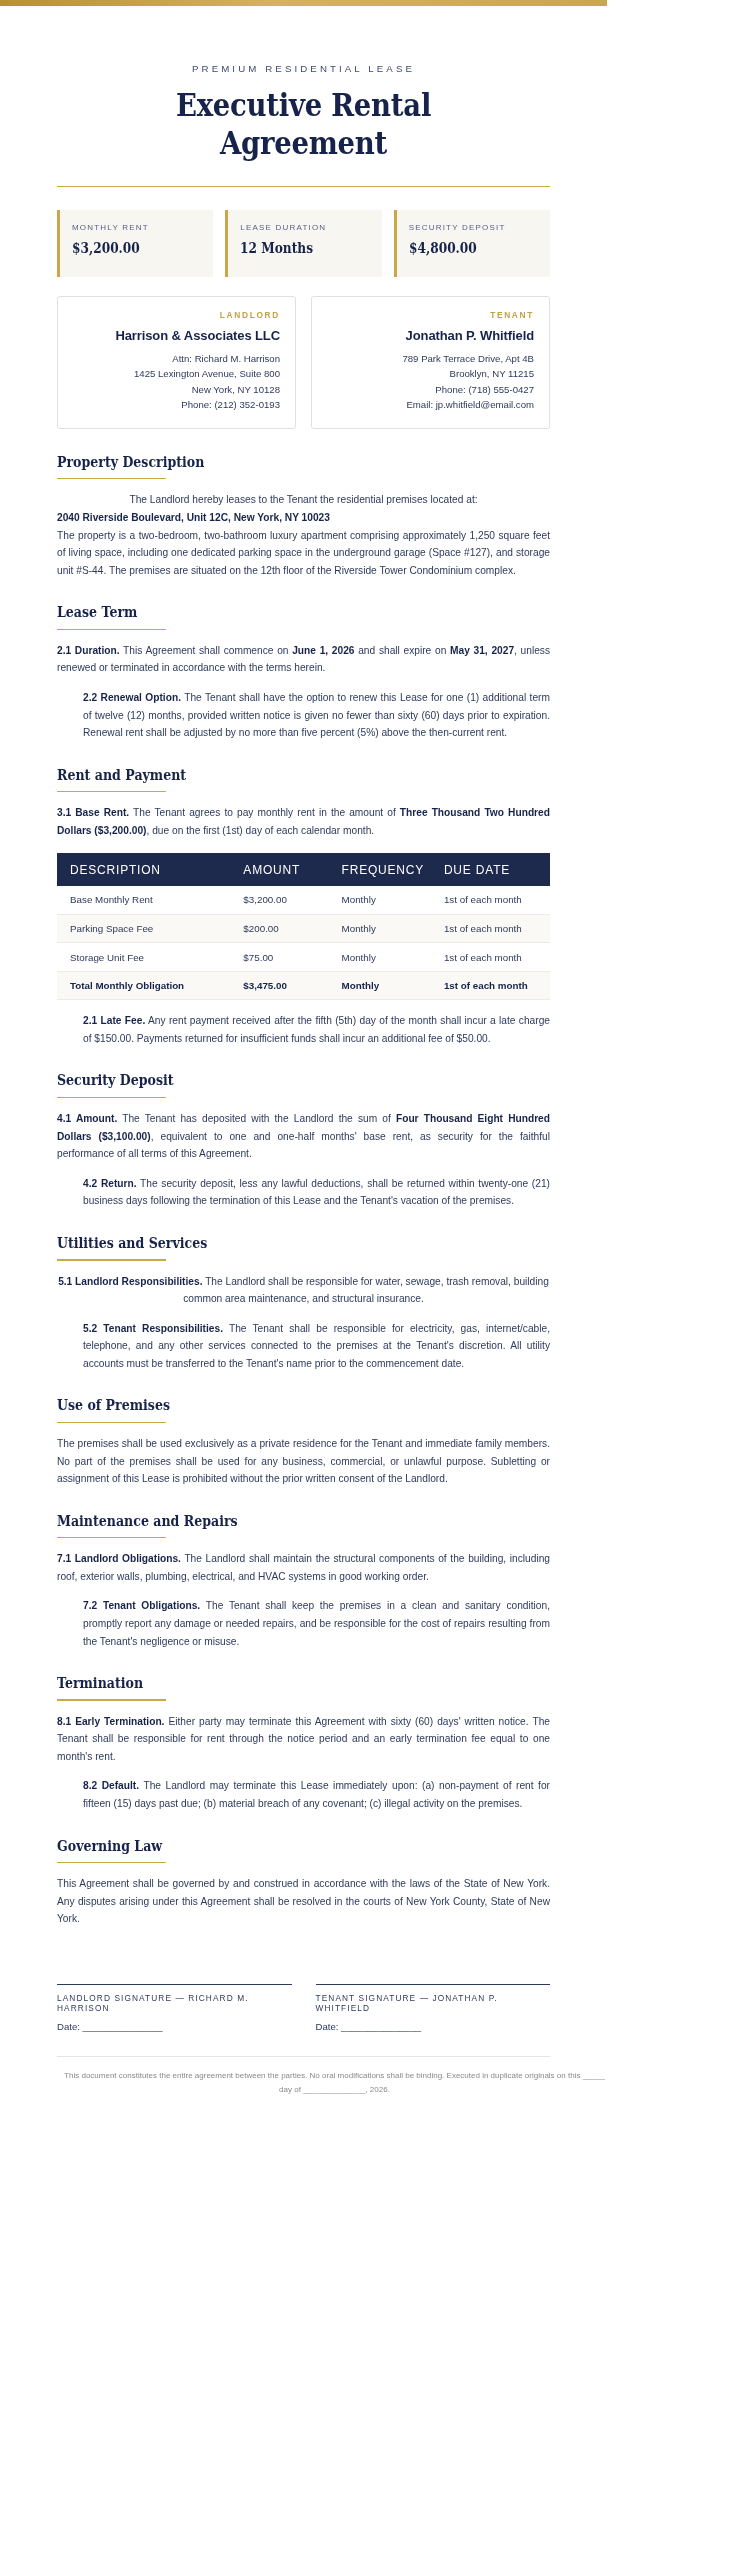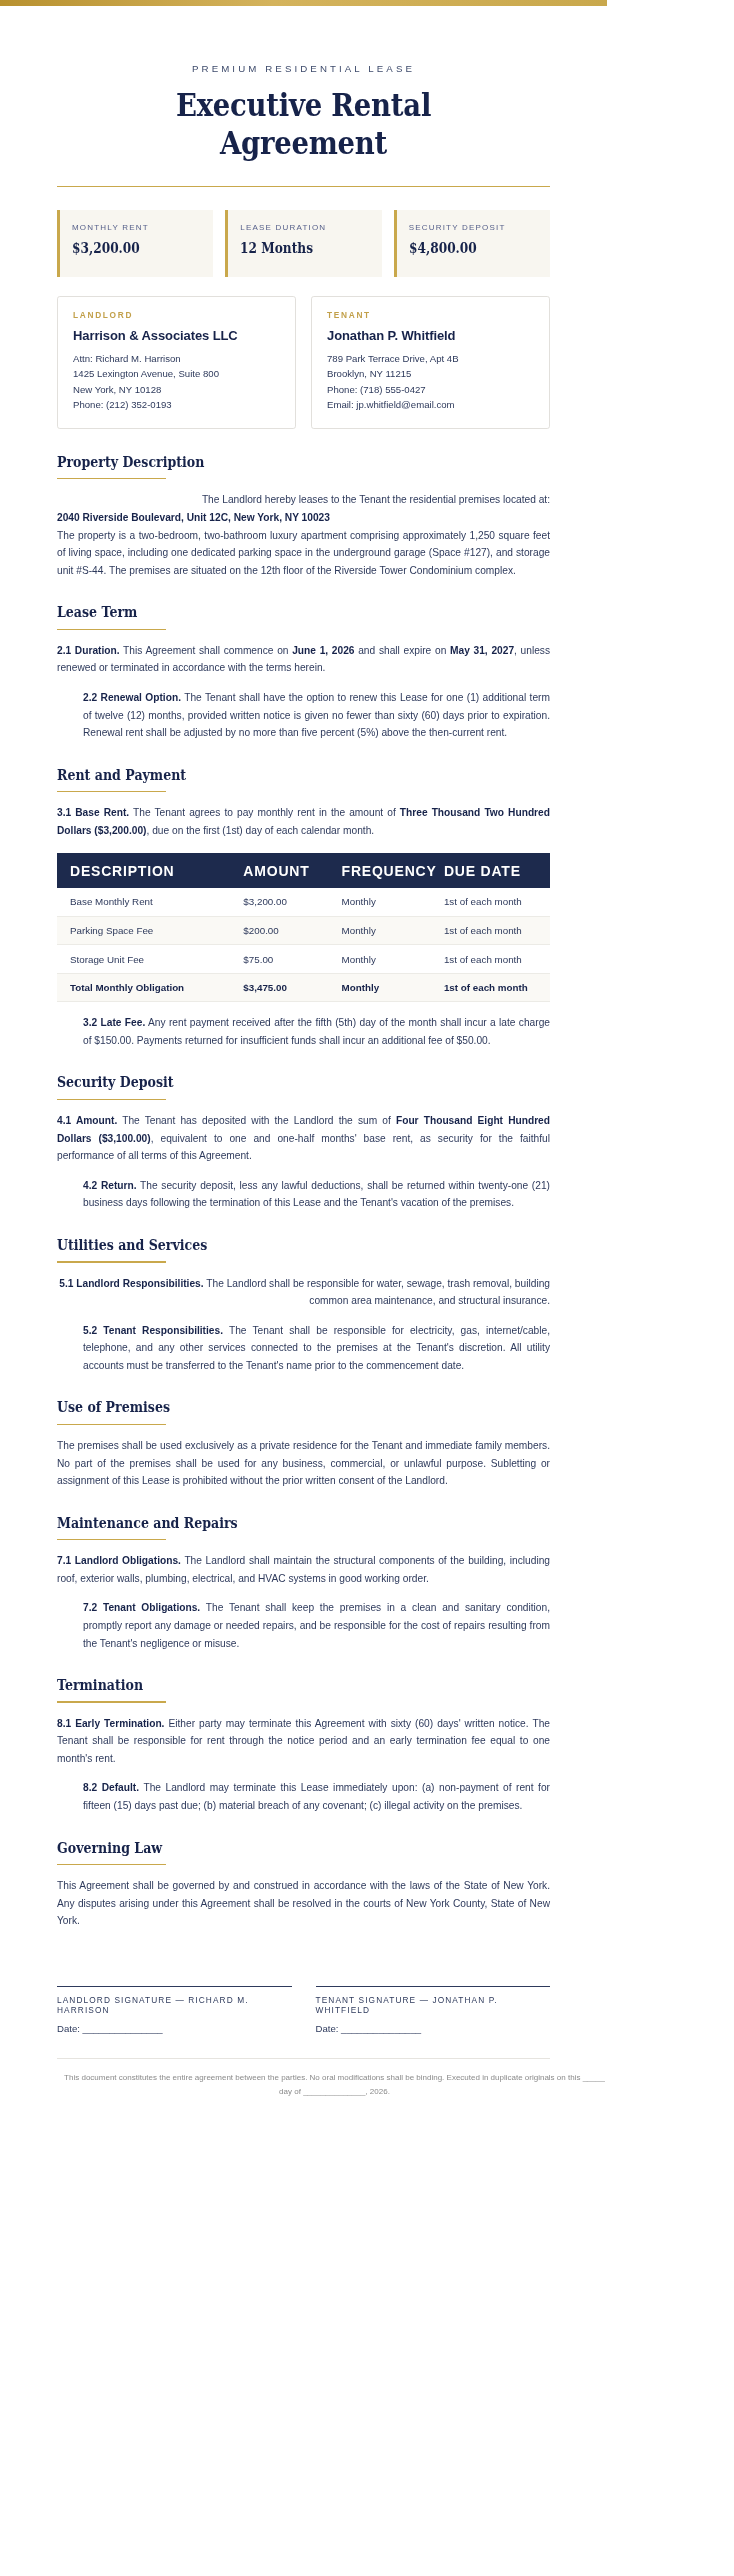--- a/index.html
+++ b/index.html
@@ -93,22 +93,23 @@
   
   .parties {
     display: flex;
     gap: 15px;
     margin-top: 18.5px;
   }
   .party {
     flex: 1 1 0;
     border: 0.9px solid #e2e0dc;
     border-radius: 2.8px;
-    padding: 13px 15px 15px 15px;
+    padding: 13px 15px 15px 24px;
     box-sizing: border-box;
+    text-align: right;
   }
   .party-role {
     font-size: 8.3px;
     letter-spacing: 1.7px;
     color: #c2a04a;
     text-transform: uppercase;
     font-weight: 700;
   }
   .party-name {
     font-size: 13px;
@@ -144,21 +145,21 @@
     background: #c9a84c;
     margin-top: 8.3px;
   }
   .body-text {
     font-size: 10.2px;
     line-height: 1.72;
     color: #2e3a5c;
     text-align: justify;
     margin-top: 12px;
   }
-  .body-text.left { text-align: right; }
+  .body-text.left { text-align: center; }
   .body-text b, .body-text strong {
     font-weight: 700;
     color: #17234a;
   }
   .clause { margin-top: 12px; }
   .clause.indent {
     margin-left: 26px;
   }
   .addr-line {
     font-size: 10.2px;
@@ -170,24 +171,24 @@
   
   .rent-table {
     width: 100%;
     border-collapse: collapse;
     margin-top: 14px;
     table-layout: fixed;
   }
   .rent-table thead th {
     background: #1d2a4d;
     color: #ffffff;
-    font-size: 14px;
+    font-size: 12px;
     letter-spacing: 0.8px;
     text-transform: uppercase;
-    font-weight: 700;
+    font-weight: 400;
     text-align: left;
     padding: 9.3px 9.3px 9.3px 13px;
   }
   .rent-table td {
     font-size: 9.8px;
     color: #2e3a5c;
     padding: 8.3px 9.3px 8.3px 13px;
     border-bottom: 0.9px solid #ecebe6;
   }
   .rent-table tbody tr.alt td {
@@ -345,21 +346,21 @@
           </tr>
           <tr class="total">
             <td>Total Monthly Obligation</td>
             <td>$3,475.00</td>
             <td>Monthly</td>
             <td>1st of each month</td>
           </tr>
         </tbody>
       </table>
 
-      <div class="body-text clause indent"><b>3.2 Late Fee.</b><span> Any rent payment received after the fifth (5th) day of the month shall incur a late charge of $150.00. Payments returned for insufficient funds shall incur an additional fee of $50.00.</span></div>
+      <div class="body-text clause indent"><b>2.1 Late Fee.</b><span> Any rent payment received after the fifth (5th) day of the month shall incur a late charge of $150.00. Payments returned for insufficient funds shall incur an additional fee of $50.00.</span></div>
     </div>
 
     <div class="section">
       <div class="section-head">Security Deposit</div>
       <div class="section-underline"></div>
       <div class="body-text clause"><b>4.1 Amount.</b><span> The Tenant has deposited with the Landlord the sum of </span><b>Four Thousand Eight Hundred Dollars ($3,100.00)</b><span>, equivalent to one and one-half months' base rent, as security for the faithful performance of all terms of this Agreement.</span></div>
       <div class="body-text clause indent"><b>4.2 Return.</b><span> The security deposit, less any lawful deductions, shall be returned within twenty-one (21) business days following the termination of this Lease and the Tenant's vacation of the premises.</span></div>
     </div>
 
     <div class="section">

